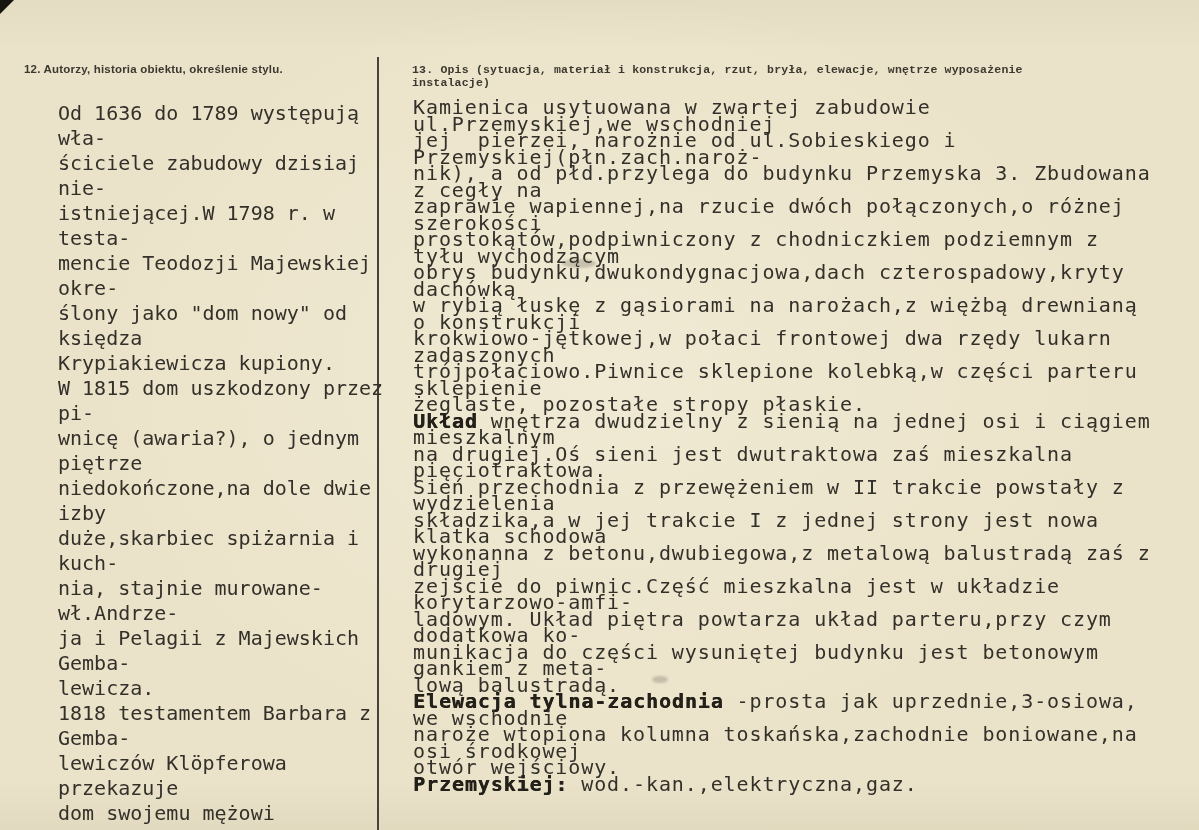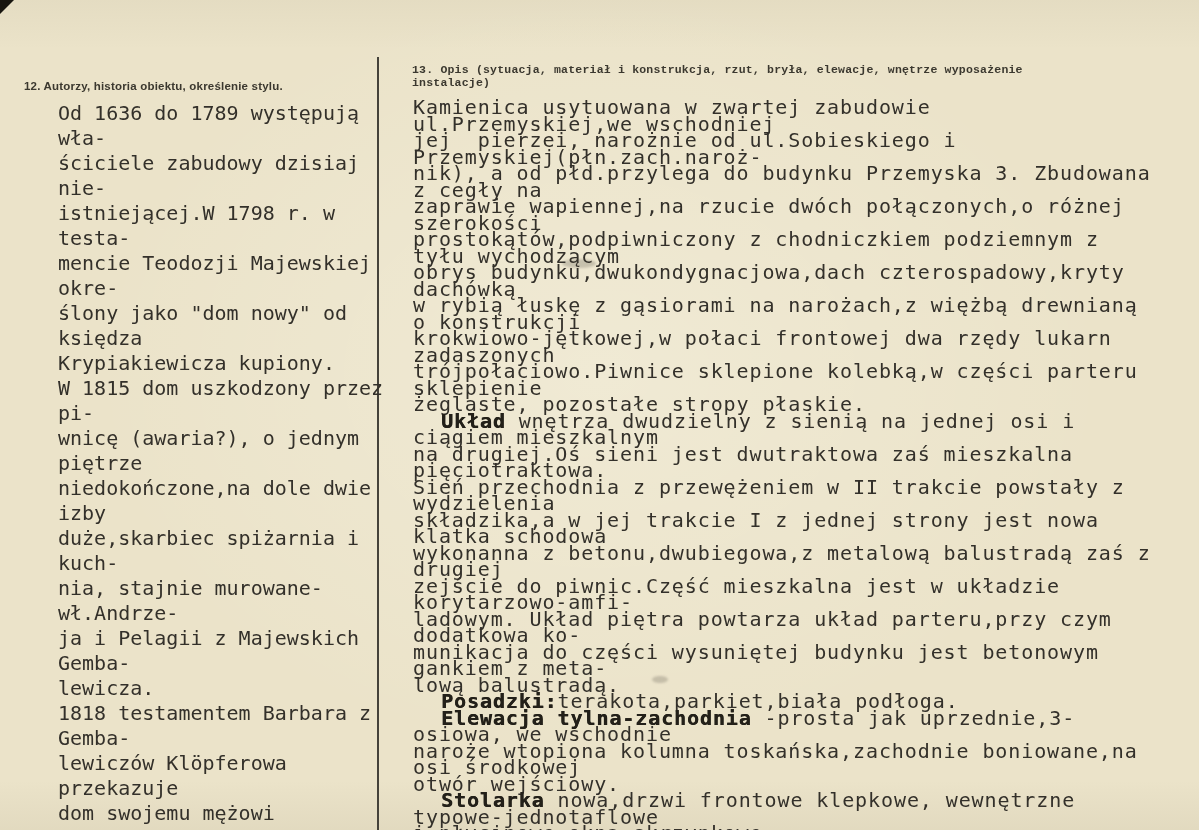--- a/index.html
+++ b/index.html
@@ -33,21 +33,21 @@
     border-right: 14px solid transparent;
   }
   .column-header {
     position: absolute;
     font-family: "Liberation Sans", sans-serif;
     font-size: 11.5px;
     font-weight: 700;
     letter-spacing: 0.2px;
     color: #3b382f;
   }
-  #header-left  { left: 24px;  top: 80px; text-align: center; }
+  #header-left  { left: 24px;  top: 63px; text-align: center; }
   #header-right { left: 412px; top: 63px; width: 640px; font-family: Liberation Mono, monospace; }
   .divider {
     position: absolute;
     left: 377px;
     top: 57px;
     width: 2px;
     height: 773px;
     background: #45423a;
   }
   .text-column {
@@ -71,21 +71,20 @@
     letter-spacing: 0.9px;
   }
   .text-column p {
     margin: 0;
     white-space: pre-wrap;
   }
   .bold-lead {
     font-weight: 700;
     color: #232019;
     text-shadow: 0.4px 0 0 #232019;
-    margin-left: 28px;
   }
   .ink-smudge {
     position: absolute;
     border-radius: 50%;
     background: rgba(60,55,45,0.22);
     filter: blur(1px);
     pointer-events: none;
   }
   #smudge-1 { left: 562px; top: 259px; width: 34px; height: 9px; }
   #smudge-2 { left: 652px; top: 676px; width: 16px; height: 7px; }
@@ -138,23 +137,20 @@
 żeglaste, pozostałe stropy płaskie.</p>
     <p><span class="bold-lead">Układ</span> wnętrza dwudzielny z sienią na jednej osi i ciągiem mieszkalnym
 na drugiej.Oś sieni jest dwutraktowa zaś mieszkalna pięciotraktowa.
 Sień przechodnia z przewężeniem w II trakcie powstały z wydzielenia
 składzika,a w jej trakcie I z jednej strony jest nowa klatka schodowa
 wykonanna z betonu,dwubiegowa,z metalową balustradą zaś z drugiej
 zejście do piwnic.Część mieszkalna jest w układzie korytarzowo-amfi-
 ladowym. Układ piętra powtarza układ parteru,przy czym dodatkowa ko-
 munikacja do części wysuniętej budynku jest betonowym gankiem z meta-
 lową balustradą.</p>
-    <p><span class="bold-lead">Posadzki:</span>terakota,parkiet,biała podłoga.</p>
     <p><span class="bold-lead">Elewacja tylna-zachodnia</span> -prosta jak uprzednie,3-osiowa, we wschodnie
 naroże wtopiona kolumna toskańska,zachodnie boniowane,na osi środkowej
 otwór wejściowy.</p>
-    <p><span class="bold-lead">Stolarka</span> nowa,drzwi frontowe klepkowe, wewnętrzne typowe-jednotaflowe
-i płycinowe,okna skrzynkowe.</p>
     <p><span class="bold-lead">Przemyskiej:</span> wod.-kan.,elektryczna,gaz.</p>
   </div>
 
 <div id="smudge-1" class="ink-smudge"></div>
 <div id="smudge-2" class="ink-smudge"></div>
 
 </body></html>

